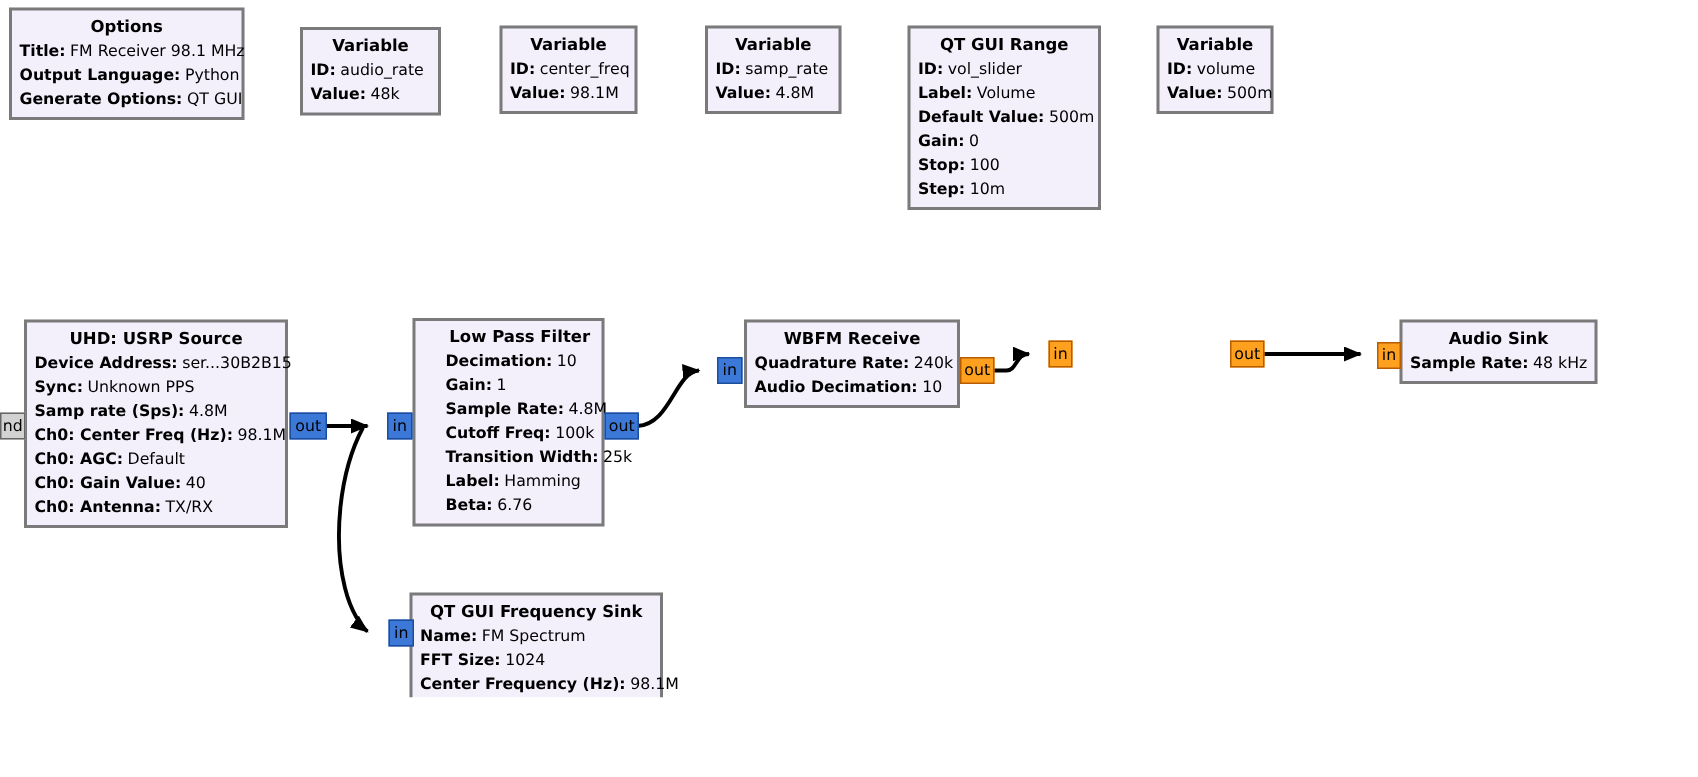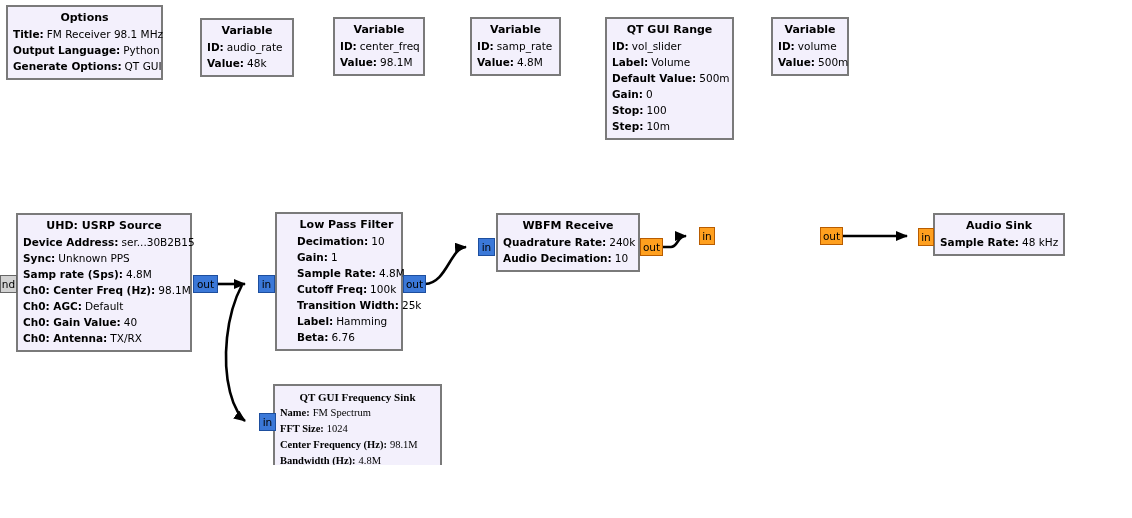--- a/index.html
+++ b/index.html
@@ -141,21 +141,21 @@
     <div class="param"><b>Quadrature Rate:</b><span>240k</span></div>
     <div class="param"><b>Audio Decimation:</b><span>10</span></div>
   </div>
 
 
   <div class="block" style="left:933px; top:213px; width:132px;">
     <div class="title">Audio Sink</div>
     <div class="param"><b>Sample Rate:</b><span>48 kHz</span></div>
   </div>
 
-  <div class="block" style="left:273px; top:384px; width:169px;font-family:Liberation Serif, serif;">
+  <div class="block" style="left:273px; top:395px; width:169px;">
     <div class="title">QT GUI Frequency Sink</div>
     <div class="param"><b>Name:</b><span>FM Spectrum</span></div>
     <div class="param"><b>FFT Size:</b><span>1024</span></div>
     <div class="param"><b>Center Frequency (Hz):</b><span>98.1M</span></div>
     <div class="param"><b>Bandwidth (Hz):</b><span>4.8M</span></div>
   </div>
 
   <div class="port msg" style="left:0px; top:275px; width:17px; height:18px;">nd</div>
   <div class="port complex" style="left:193px; top:275px; width:25px; height:18px;">out</div>
   <div class="port complex" style="left:258px; top:275px; width:17px; height:18px;">in</div>

